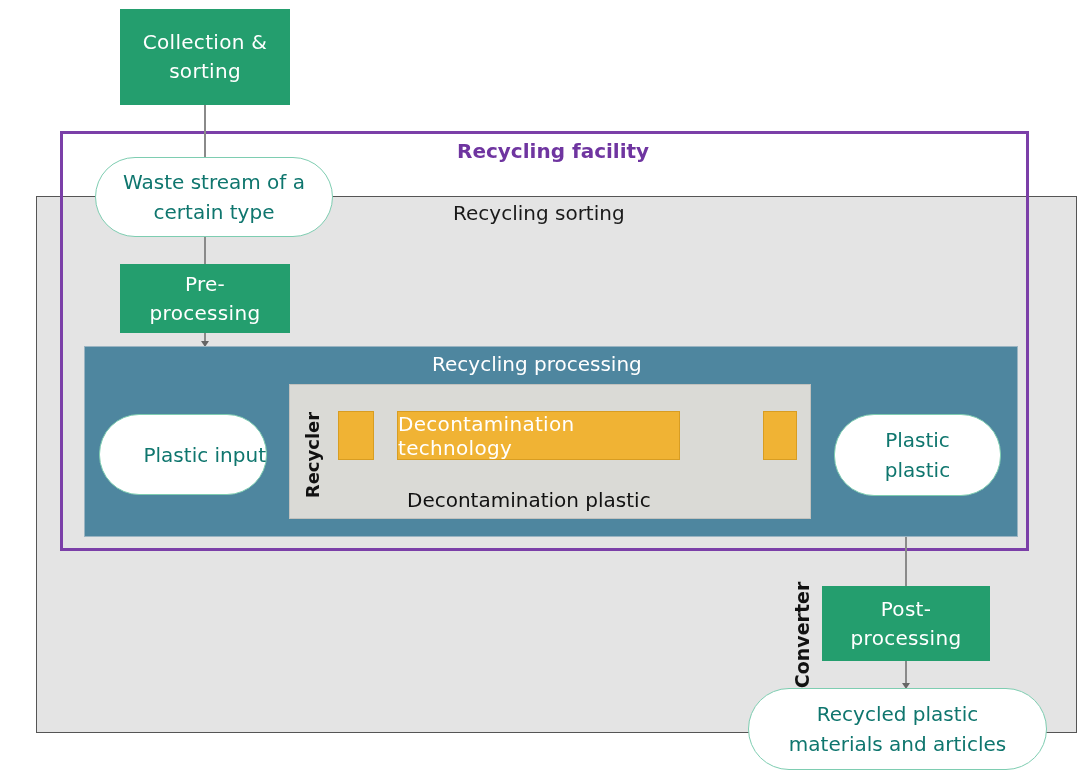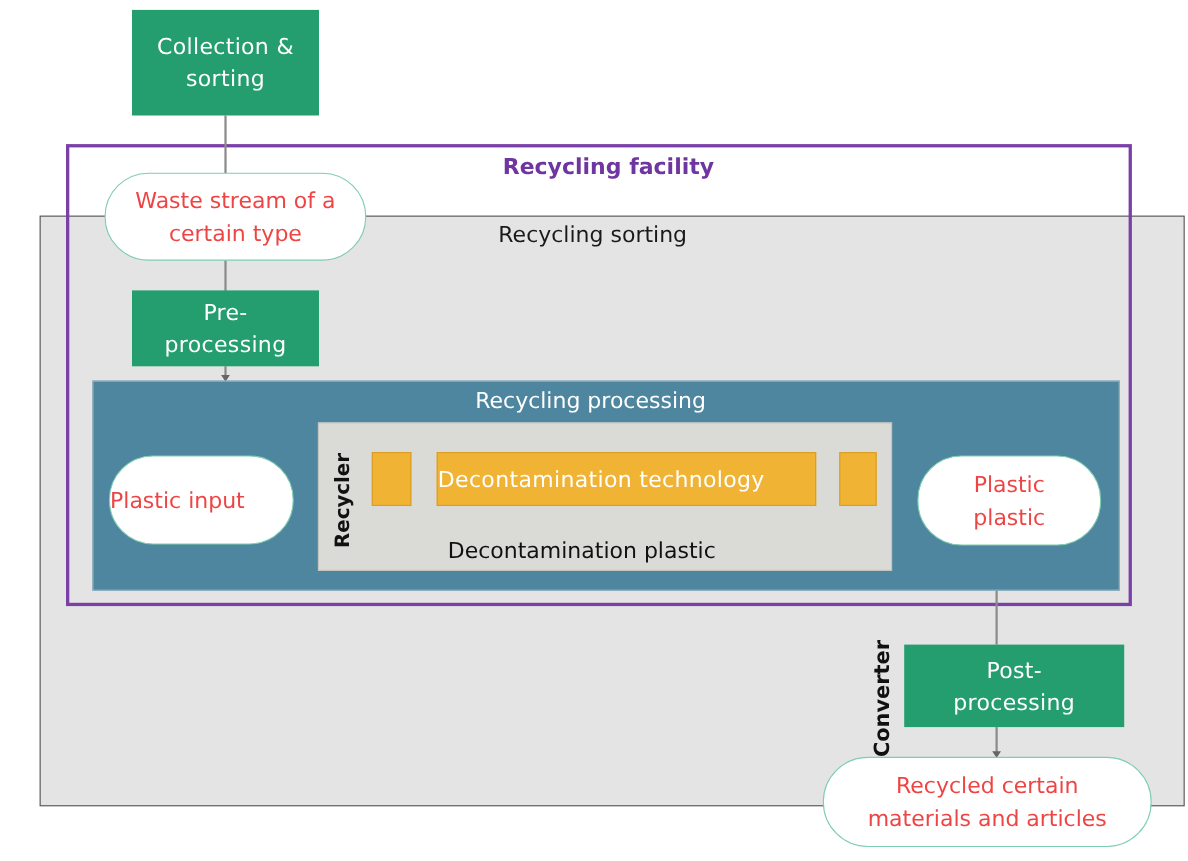--- a/index.html
+++ b/index.html
@@ -9,22 +9,22 @@
       font-family: "DejaVu Sans", sans-serif;
     }
     .abs { position: absolute; box-sizing: border-box; }
     .green {
       background: #249e6e; color: #ffffff;
       display: flex; align-items: center; justify-content: center; text-align: center;
       font-size: 20px; line-height: 29px; letter-spacing: 0.3px;
     }
     .pill {
       background: #ffffff; border: 1.5px solid #7ecdb1;
-      display: flex; align-items: center; justify-content: flex-start; text-align: center;
-      color: #ef4444; font-size: 20px; line-height: 30px;
+      display: flex; align-items: center; justify-content: flex-end; text-align: center;
+      color: #0f766e; font-size: 20px; line-height: 30px;
     }
     .line { background: #8a8a8a; width: 1.5px; }
     .arrowhead {
       width: 0; height: 0;
       border-left: 4px solid transparent; border-right: 4px solid transparent;
       border-top: 6px solid #666666;
     }
     .orange { background: #f0b334; border: 1px solid #d89d22; }
     .label { white-space: nowrap; }
   </style>
@@ -63,37 +63,37 @@
 <div class="abs pill" style="left:99px; top:414px; width:168px; height:81px; border-radius:40px;">
   <span>Plastic input</span>
 </div>
 
 <div class="abs" style="left:289px; top:384px; width:522px; height:135px; background:#dadad6; border:1px solid #c2c2be;"></div>
 
 <div class="abs label" style="left:312px; top:455px; font-size:18px; font-weight:bold; color:#111111; transform:translate(-50%,-50%) rotate(-90deg);">Recycler</div>
 
 <div class="abs orange" style="left:338px; top:411px; width:36px; height:49px;"></div>
 
-<div class="abs orange" style="left:397px; top:411px; width:345px; height:49px; display:flex; align-items:center; justify-content:flex-start;">
+<div class="abs orange" style="left:397px; top:411px; width:283px; height:49px; display:flex; align-items:center; justify-content:center;">
   <span style="color:#ffffff; font-size:20px; letter-spacing:0.3px;">Decontamination technology</span>
 </div>
 
 <div class="abs orange" style="left:763px; top:411px; width:34px; height:49px;"></div>
 
 <div class="abs label" style="left:407px; top:488px; font-size:20px; color:#111111;">Decontamination plastic</div>
 
 <div class="abs pill" style="left:834px; top:414px; width:167px; height:82px; border-radius:40px; padding:0 30px;">
   <span>Plastic plastic</span>
 </div>
 
 <div class="abs line" style="left:905px; top:537px; height:49px;"></div>
 <div class="abs line" style="left:905px; top:661px; height:24px;"></div>
 <div class="abs arrowhead" style="left:902px; top:683px;"></div>
 
 <div class="abs label" style="left:802px; top:635px; font-size:19px; font-weight:bold; color:#111111; transform:translate(-50%,-50%) rotate(-90deg);">Converter</div>
 
-<div class="abs green" style="left:822px; top:586px; width:200px; height:75px; padding:0 28px;">
+<div class="abs green" style="left:822px; top:586px; width:168px; height:75px; padding:0 28px;">
   <span>Post- processing</span>
 </div>
 
 <div class="abs pill" style="left:748px; top:688px; width:299px; height:82px; border-radius:41px; padding:0 24px;">
-  <span>Recycled certain materials and articles</span>
+  <span>Recycled plastic materials and articles</span>
 </div>
 
 </body></html>

